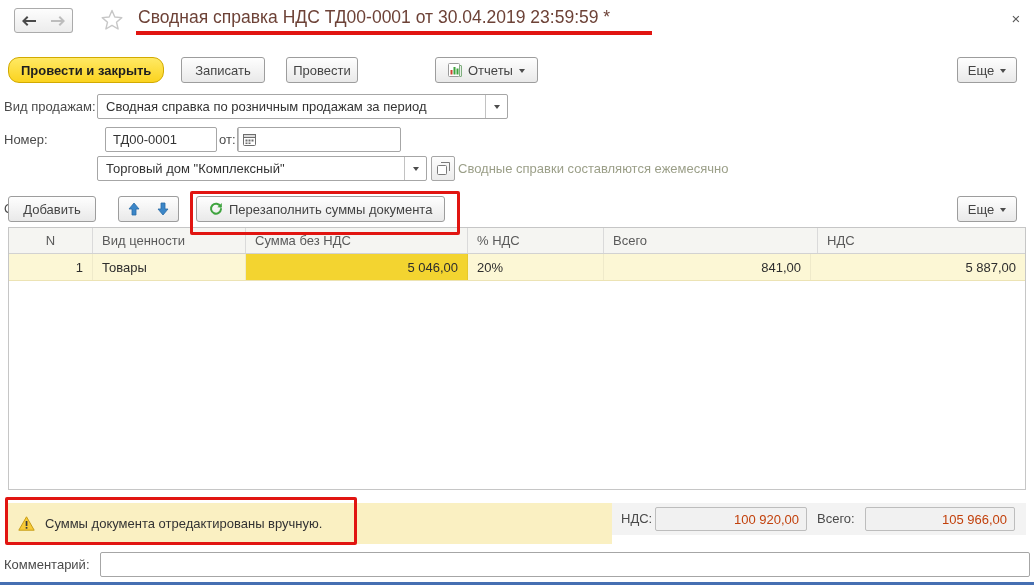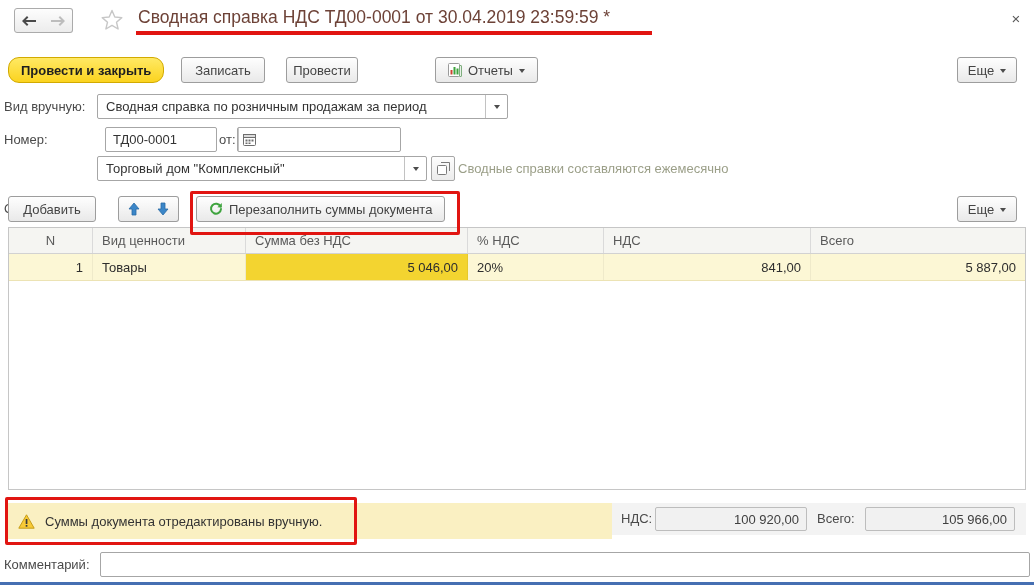--- a/index.html
+++ b/index.html
@@ -15,21 +15,21 @@
          border-top:4px solid #4c4c4c;display:inline-block;margin-top:1px;}
   .abs{position:absolute;}
   .lbl{position:absolute;color:#4a4a4a;}
   .combo{position:absolute;display:flex;align-items:stretch;height:25px;border:1px solid #a6a6a6;
          border-radius:2px;background:#fff;box-sizing:border-box;}
   .combo .text{flex:1;display:flex;align-items:center;padding:0 8px;white-space:nowrap;overflow:hidden;color:#333;}
   .combo .arrow-sect{width:21px;border-left:1px solid #c2c2c2;display:flex;align-items:center;justify-content:center;}
   .input{position:absolute;height:25px;border:1px solid #a6a6a6;border-radius:2px;padding:0 7px;
          font:13px "Liberation Sans",sans-serif;box-sizing:border-box;color:#333;background:#fff;outline:none;}
   .ro-box{position:absolute;height:24px;border:1px solid #bdbdbd;border-radius:2px;background:#f1f1f1;
-          font:13px "Liberation Sans",sans-serif;box-sizing:border-box;color:#404040;text-align:right;padding:0 7px;outline:none;}
+          font:13px "Liberation Sans",sans-serif;box-sizing:border-box;color:#c2410c;text-align:right;padding:0 7px;outline:none;}
 
   
   .nav-btn{position:absolute;top:8px;width:30px;height:25px;background:linear-gradient(#fdfdfd,#ececec);
            border:1px solid #ababab;box-sizing:border-box;display:flex;align-items:center;justify-content:center;cursor:pointer;}
   .nav-back{left:14px;border-radius:3px 0 0 3px;}
   .nav-fwd{left:43px;border-left:none;border-radius:0 3px 3px 0;}
   .title{position:absolute;left:138px;top:7px;font-size:17.5px;color:#6d4237;white-space:nowrap;}
   .annot{position:absolute;border:3px solid #e11511;border-radius:2px;pointer-events:none;z-index:50;}
   .underline{position:absolute;left:136px;top:31px;width:516px;height:4px;background:#e11511;z-index:50;}
   .close-x{position:absolute;left:1005px;top:7px;width:22px;height:22px;display:flex;align-items:center;
@@ -45,21 +45,21 @@
   .g-data{height:27px;background:#fcf7d5;border-bottom:1px solid #ece3b4;color:#2e2e2e;}
   .g-data .cell{display:flex;align-items:center;padding:0 9px;border-right:1px solid rgba(0,0,0,0.05);box-sizing:border-box;}
   .g-data .cell:last-child{border-right:none;}
   .cell.r{justify-content:flex-end;}
   .cell.c{justify-content:center;}
   .col-n{width:84px;}.col-kind{width:153px;}.col-sum{width:222px;}.col-rate{width:136px;}
   .col-vat{width:207px;}.col-total{flex:1;}
   .sel-cell{background:#f3d430;}
 
   
-  .warn-strip{position:absolute;left:8px;top:503px;width:604px;height:36px;background:#faf0c2;
+  .warn-strip{position:absolute;left:8px;top:503px;width:604px;height:41px;background:#faf0c2;
               display:flex;align-items:center;gap:10px;padding-left:10px;box-sizing:border-box;}
   .totals-strip{position:absolute;left:612px;top:503px;width:414px;height:32px;background:#f3f3f3;}
   .blue-edge{position:absolute;left:0;top:582px;width:1034px;height:3px;background:#466fb2;}
 
   .icon-btn-sq{position:absolute;width:24px;height:25px;background:linear-gradient(#fdfdfd,#ececec);
                border:1px solid #a6a6a6;border-radius:2px;box-sizing:border-box;display:flex;
                align-items:center;justify-content:center;cursor:pointer;}
   .updown{position:absolute;top:196px;width:31px;height:26px;background:linear-gradient(#fefefe,#e9e9e9);
           border:1px solid #9d9d9d;box-sizing:border-box;display:flex;align-items:center;justify-content:center;cursor:pointer;}
 </style>
@@ -103,21 +103,21 @@
       <rect x="11.5" y="2.5" width="2" height="11" rx="0.5" fill="#e8f2e8" stroke="#7fae7f"></rect>
     </svg>
     <span>Отчеты</span>
     <span class="caret"></span>
   </div>
   <div class="btn abs" style="left:957px;top:57px;width:60px;">
     <span>Еще</span>
     <span class="caret"></span>
   </div>
 
-  <div class="lbl" style="left:4px;top:99px;">Вид вручную:</div>
+  <div class="lbl" style="left:4px;top:99px;">Вид продажам:</div>
   <div class="combo" style="left:97px;top:94px;width:411px;">
     <div class="text">Сводная справка по розничным продажам за период</div>
     <div class="arrow-sect">
       <span class="caret"></span>
     </div>
   </div>
 
   <div class="lbl" style="left:4px;top:132px;">Номер:</div>
   <input class="input" style="left: 105px; top: 127px; width: 112px;" value="ТД00-0001">
   <div class="lbl" style="left:219px;top:132px;">от:</div>
@@ -175,22 +175,22 @@
     <span>Еще</span>
     <span class="caret"></span>
   </div>
 
   <div class="grid">
     <div class="g-row g-head">
       <div class="cell c col-n">N</div>
       <div class="cell col-kind">Вид ценности</div>
       <div class="cell col-sum">Сумма без НДС</div>
       <div class="cell col-rate">% НДС</div>
+      <div class="cell col-total">Всего</div>
       <div class="cell col-vat">НДС</div>
-      <div class="cell col-total">Всего</div>
     </div>
     <div class="g-row g-data">
       <div class="cell r col-n">1</div>
       <div class="cell col-kind">Товары</div>
       <div class="cell r col-sum sel-cell">5 046,00</div>
       <div class="cell col-rate">20%</div>
       <div class="cell r col-vat">841,00</div>
       <div class="cell r col-total">5 887,00</div>
     </div>
   </div>

